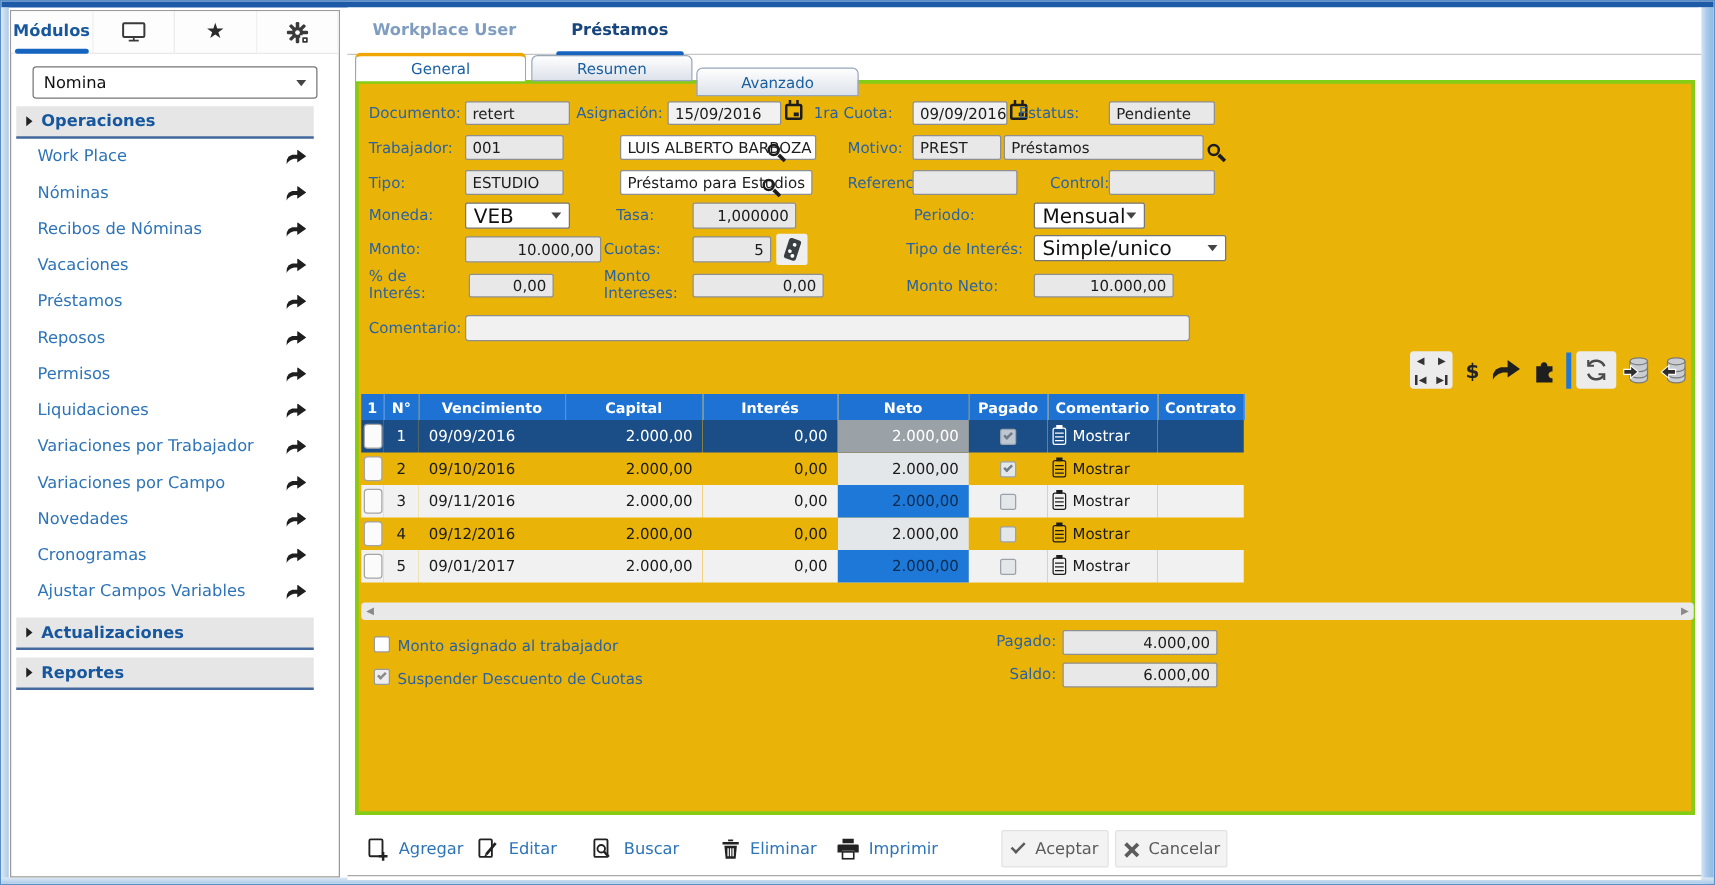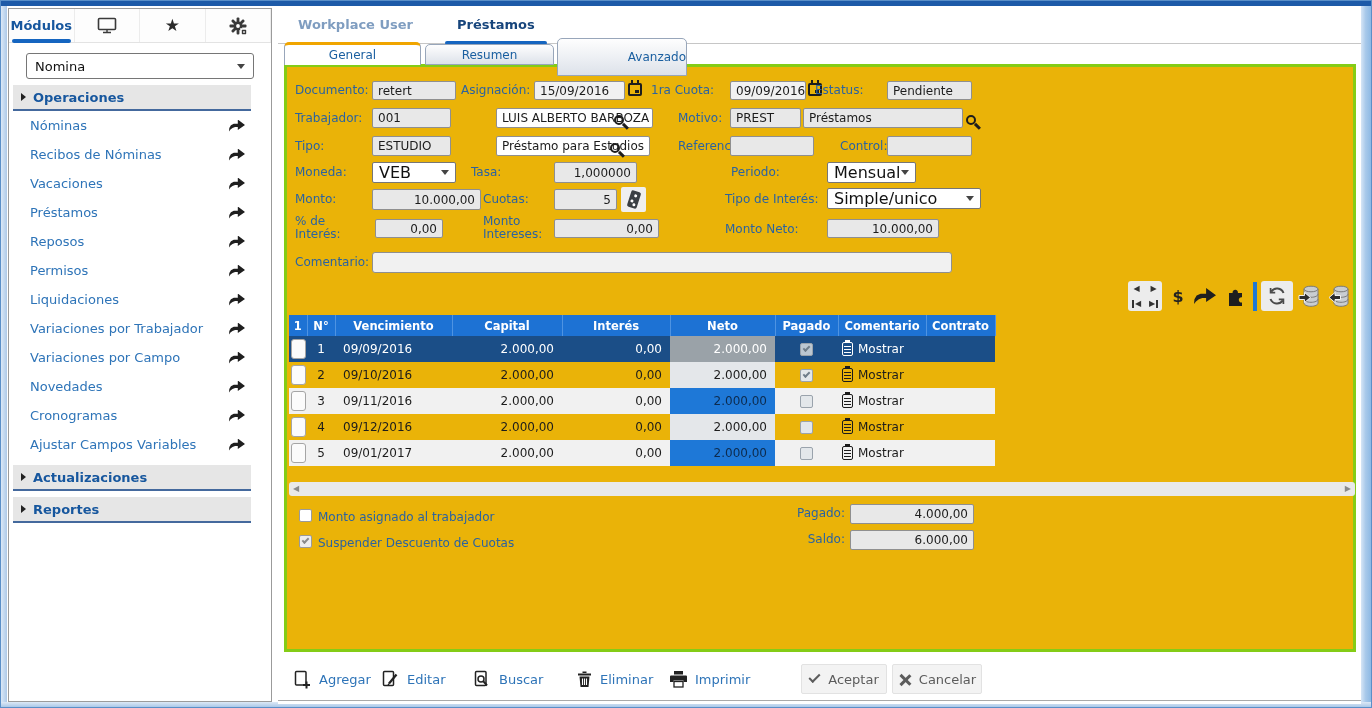--- a/index.html
+++ b/index.html
@@ -158,20 +158,25 @@
       <span>Nomina</span>
       <span class="dd-arrow"></span>
     </div>
 
     <div class="menu">
       <div class="menu-header">
         <span class="tri-r"></span>
         <span>Operaciones</span>
       </div>
       <div class="menu-item">
+          <span>Work Place</span>
+          <span class="grow"></span>
+          <span class="share-arrow"></span>
+        </div>
+      <div class="menu-item">
           <span>Nóminas</span>
           <span class="grow"></span>
           <span class="share-arrow"></span>
         </div>
       <div class="menu-item">
           <span>Recibos de Nóminas</span>
           <span class="grow"></span>
           <span class="share-arrow"></span>
         </div>
       <div class="menu-item">
@@ -243,21 +248,21 @@
         <div class="tab-underline"></div>
       </div>
     </div>
 
     <div class="subtab active" style="left:6px;top:36px;width:137px;height:23px;">
         <span>General</span>
       </div>
     <div class="subtab" style="left:147px;top:38px;width:129px;height:21px;">
         <span>Resumen</span>
       </div>
-    <div class="subtab" style="left:279px;top:32px;width:130px;height:38px;justify-content:flex-end;">
+    <div class="subtab" style="left:279px;top:48px;width:130px;height:23px;">
         <span>Avanzado</span>
       </div>
 
     <div class="panel">
 
       <div class="flabel" style="left:8px;top:17px;">Documento:</div>
       <div class="ffield" style="left:85px;top:14px;width:84px;">retert</div>
       <div class="flabel" style="left:174px;top:17px;">Asignación:</div>
       <div class="ffield lite" style="left:247px;top:14px;width:91px;">15/09/2016</div>
       <span class="icon-abs" style="left:341px;top:13px;"><span class="cal-icon"></span></span>
@@ -283,21 +288,21 @@
       <div class="flabel" style="left:391px;top:73px;">Referencia:</div>
       <div class="ffield" style="left:443px;top:69px;width:84px;height:20px;"></div>
       <div class="flabel" style="left:553px;top:73px;">Control:</div>
       <div class="ffield" style="left:600px;top:69px;width:85px;height:20px;"></div>
 
       <div class="flabel" style="left:8px;top:99px;">Moneda:</div>
       <div class="fselect" style="left:85px;top:95px;width:84px;">
           <span>VEB</span>
           <span class="dd-arrow"></span>
         </div>
-      <div class="flabel" style="left:184px;top:99px;">Tasa:</div>
+      <div class="flabel" style="left:206px;top:99px;">Tasa:</div>
       <div class="ffield right" style="left:267px;top:95px;width:83px;height:21px;">1,000000</div>
       <div class="flabel" style="left:444px;top:99px;">Periodo:</div>
       <div class="fselect" style="left:540px;top:95px;width:89px;">
           <span>Mensual</span>
           <span class="dd-arrow"></span>
         </div>
 
       <div class="flabel" style="left:8px;top:126px;">Monto:</div>
       <div class="ffield right" style="left:85px;top:122px;width:109px;height:21px;">10.000,00</div>
       <div class="flabel" style="left:196px;top:126px;">Cuotas:</div>

